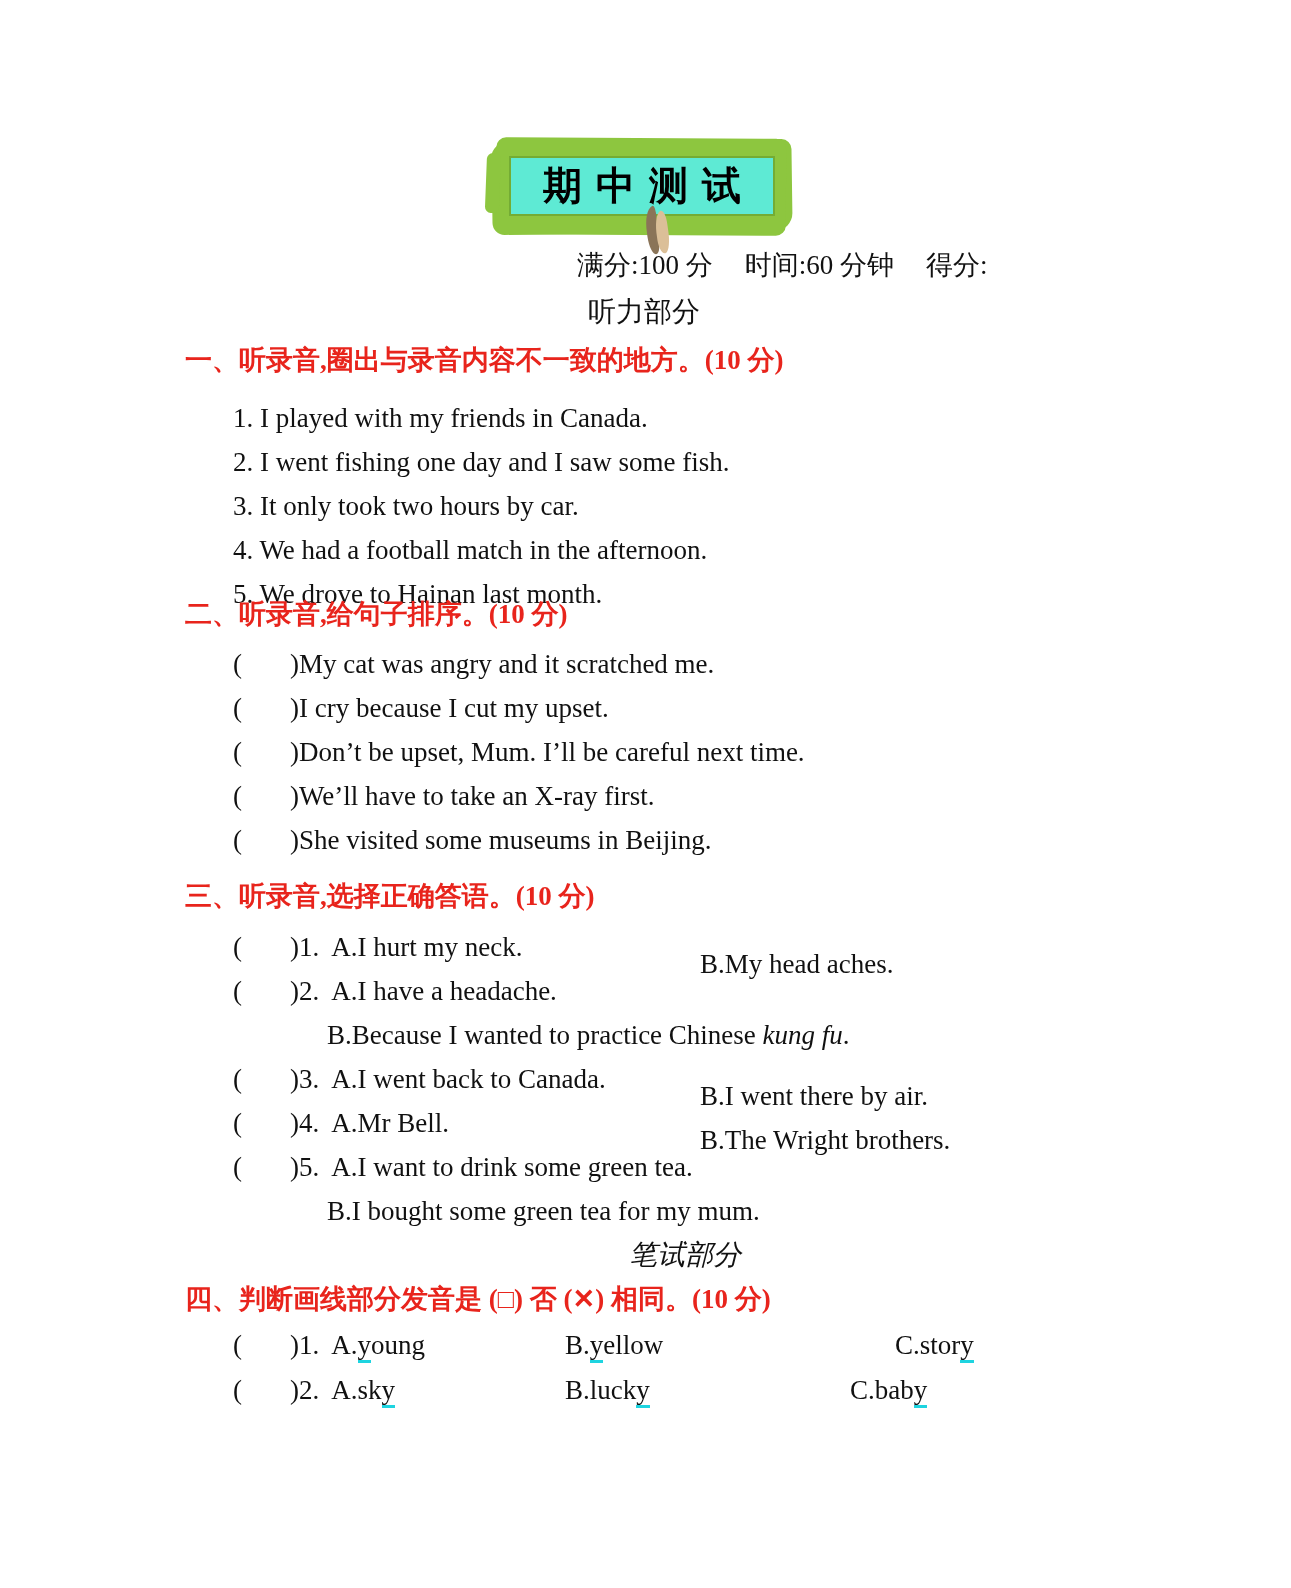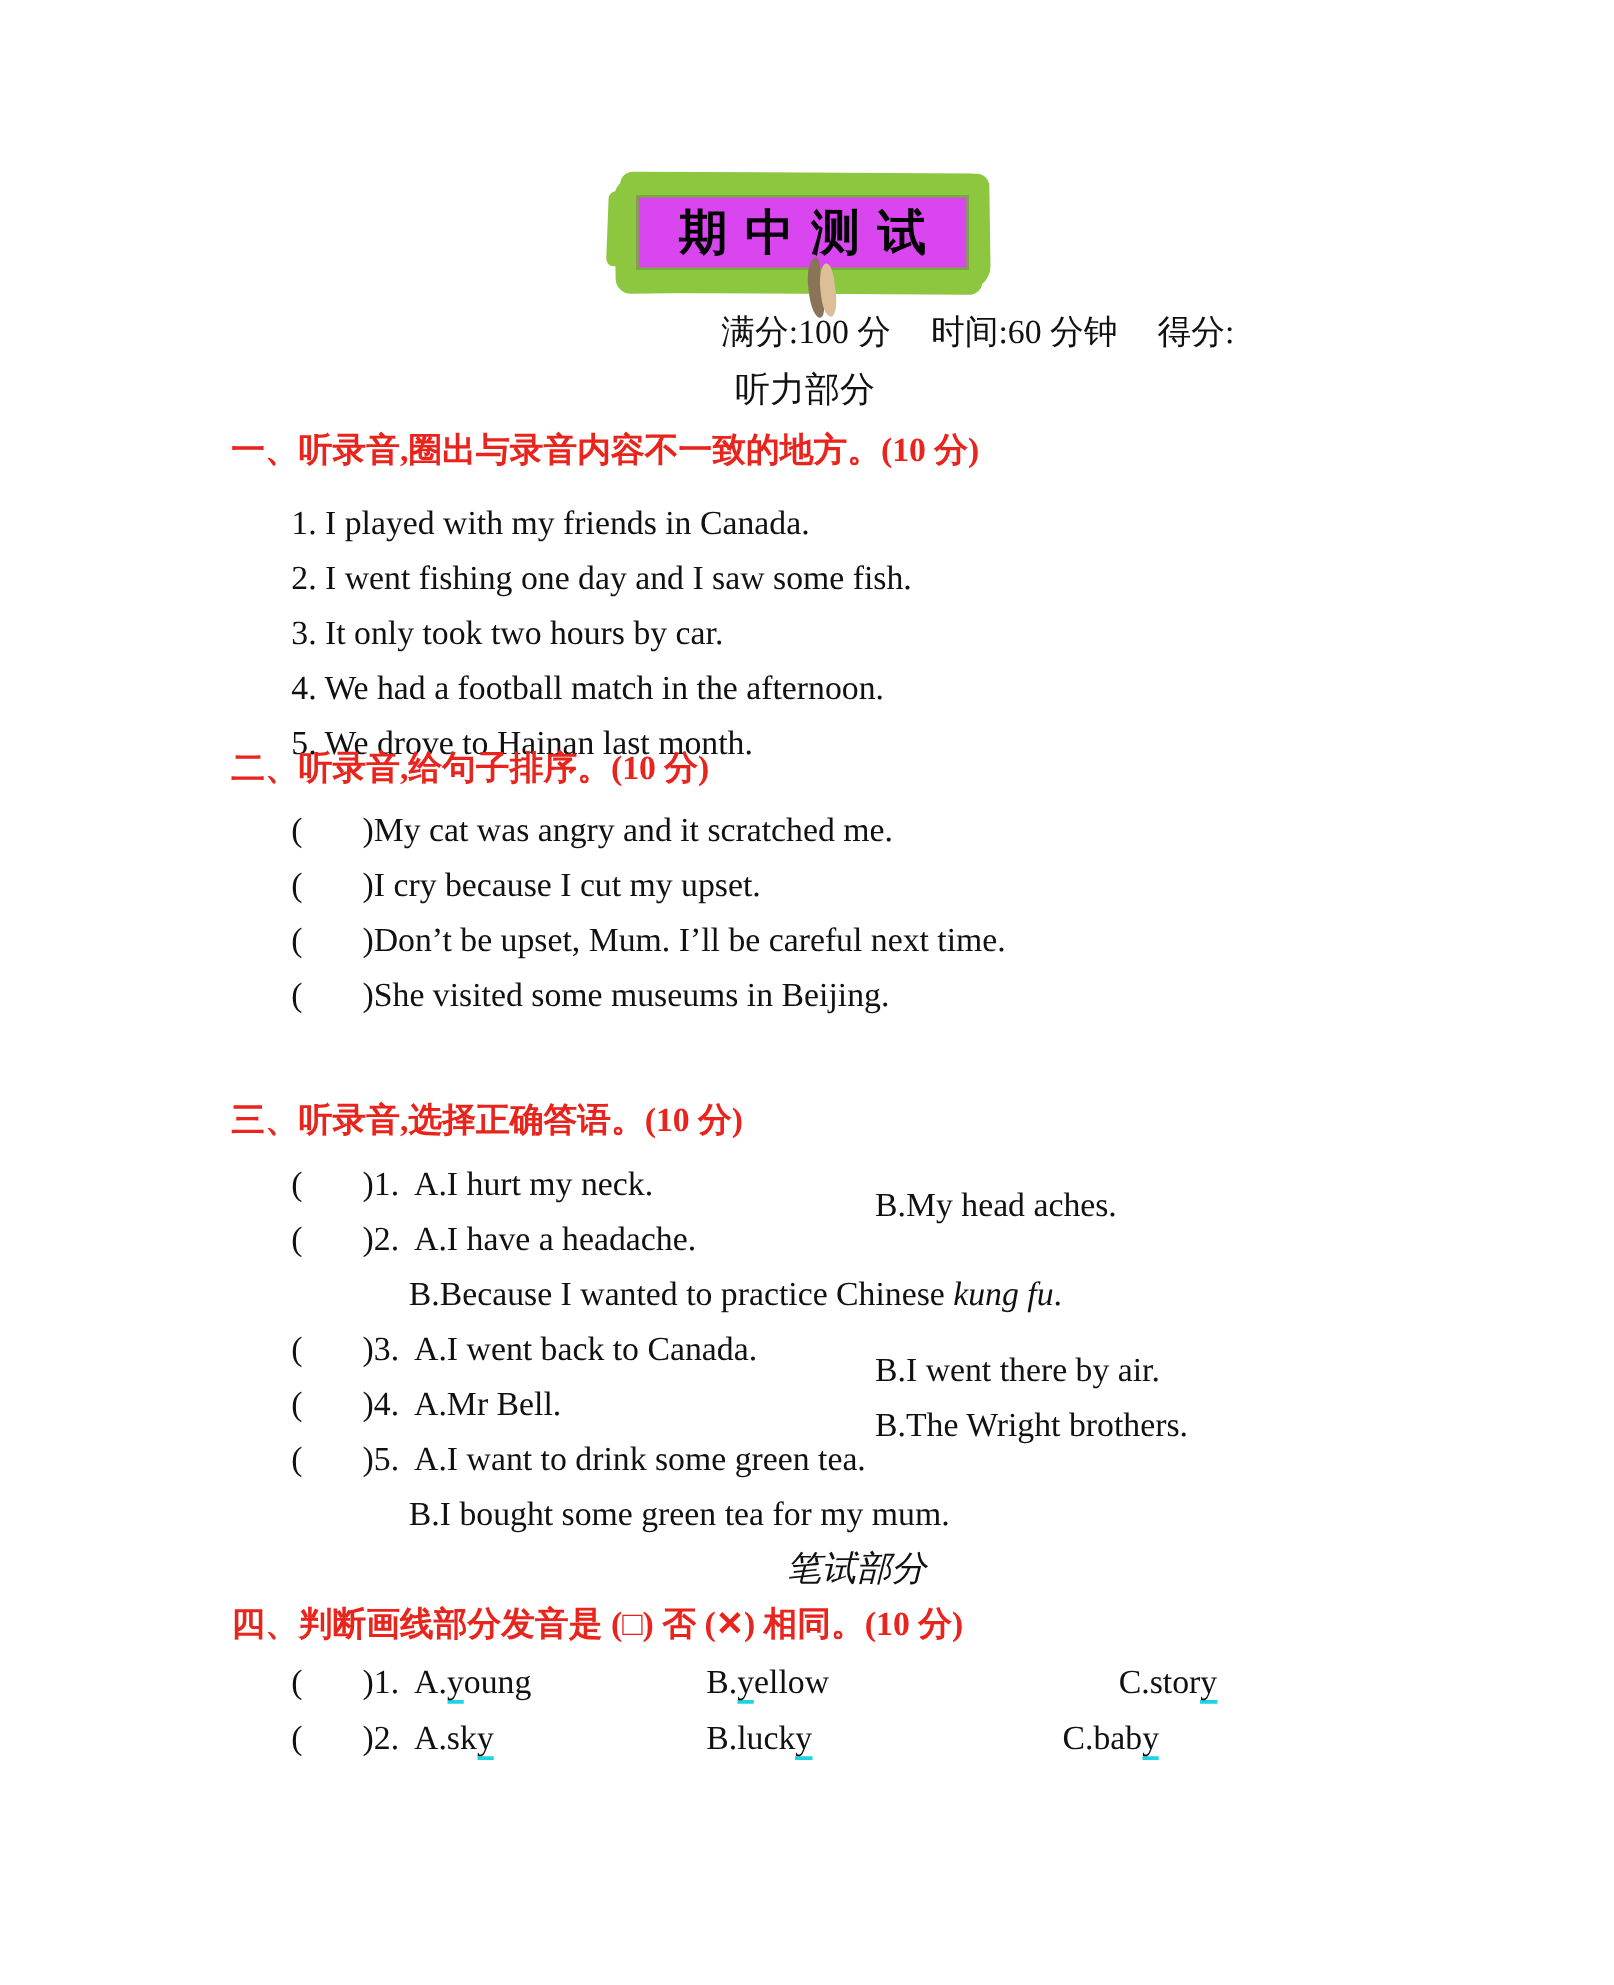--- a/index.html
+++ b/index.html
@@ -23,21 +23,21 @@
   .title-frame::before {
     content:""; position:absolute; left:4px; right:6px; top:-3px; bottom:-2px;
     background:#8dc63f; border-radius:10px; transform:rotate(1.1deg);
   }
   .title-frame::after {
     content:""; position:absolute; left:-6px; top:10px; width:14px; height:60px;
     background:#8dc63f; border-radius:6px; transform:rotate(3deg);
   }
   .title-inner {
     position:absolute; left:17px; right:17px; top:15px; bottom:17px;
-    background:#d946ef; border:2px solid #74ac34;
+    background:#5eead4; border:2px solid #74ac34;
     display:flex; align-items:center; justify-content:center;
     z-index:2;
   }
   .title-text {
     font-size:39px; font-weight:bold; color:#000;
     letter-spacing:14px; margin-right:-14px; white-space:nowrap;
     font-family:"Liberation Serif", serif;
   }
   .brush-icon { position:absolute; left:147px; top:64px; z-index:3; }
 
@@ -116,20 +116,21 @@
     <div class="line indent1">3. It only took two hours by car.</div>
     <div class="line indent1">4. We had a football match in the afternoon.</div>
     <div class="line indent1">5. We drove to Hainan last month.</div>
   </div>
 
   <div class="section sec2">
     <div class="heading">二、听录音,给句子排序。(10 分)</div>
     <div class="line"><span class="po">(</span><span>)</span><span>My cat was angry and it scratched me.</span></div>
     <div class="line"><span class="po">(</span><span>)</span><span>I cry because I cut my upset.</span></div>
     <div class="line"><span class="po">(</span><span>)</span><span>Don’t be upset, Mum. I’ll be careful next time.</span></div>
+    <div class="line"><span class="po">(</span><span>)</span><span>We’ll have to take an X-ray first.</span></div>
     <div class="line"><span class="po">(</span><span>)</span><span>She visited some museums in Beijing.</span></div>
   </div>
 
   <div class="section sec3">
     <div class="heading">三、听录音,选择正确答语。(10 分)</div>
     <div class="line">
       <span class="po">(</span><span>)</span><span class="qnum">1.</span><span>A.I hurt my neck.</span>
       <span class="bcol3">B.My head aches.</span>
     </div>
     <div class="line">

